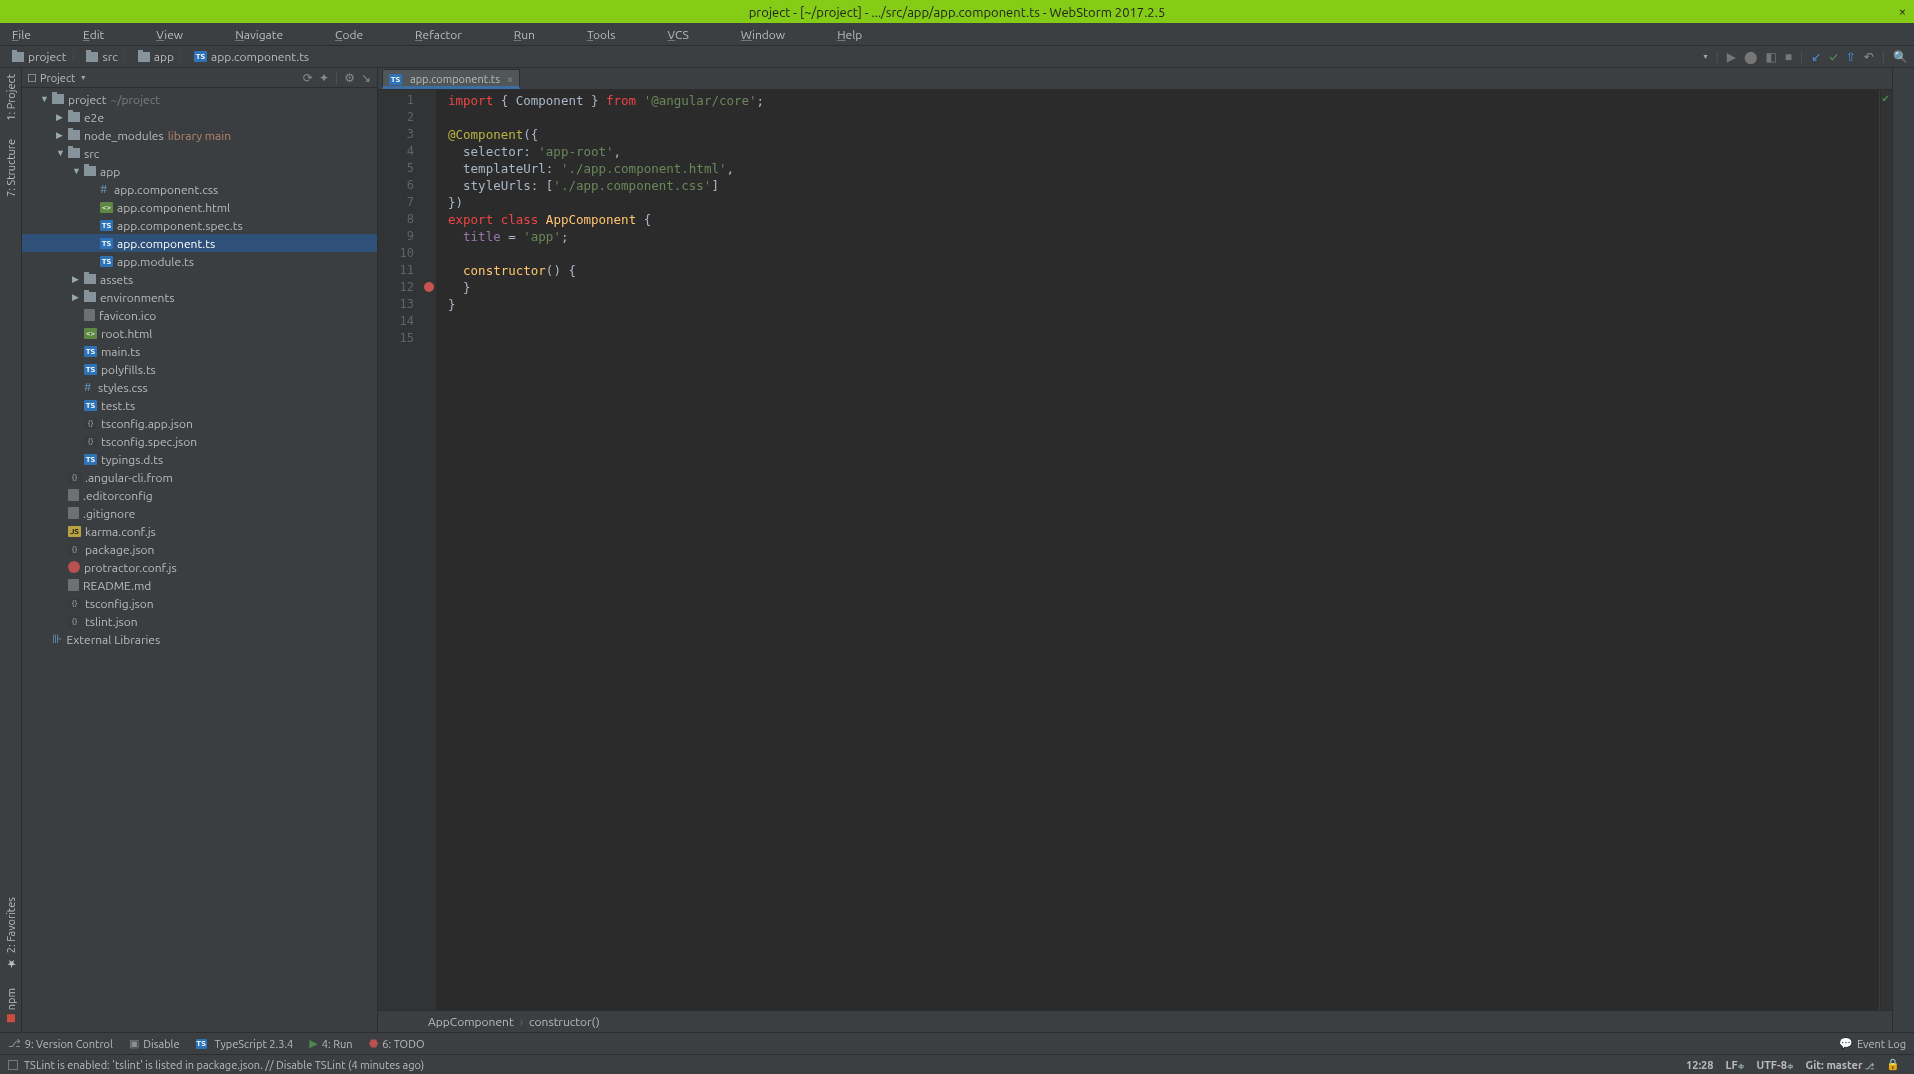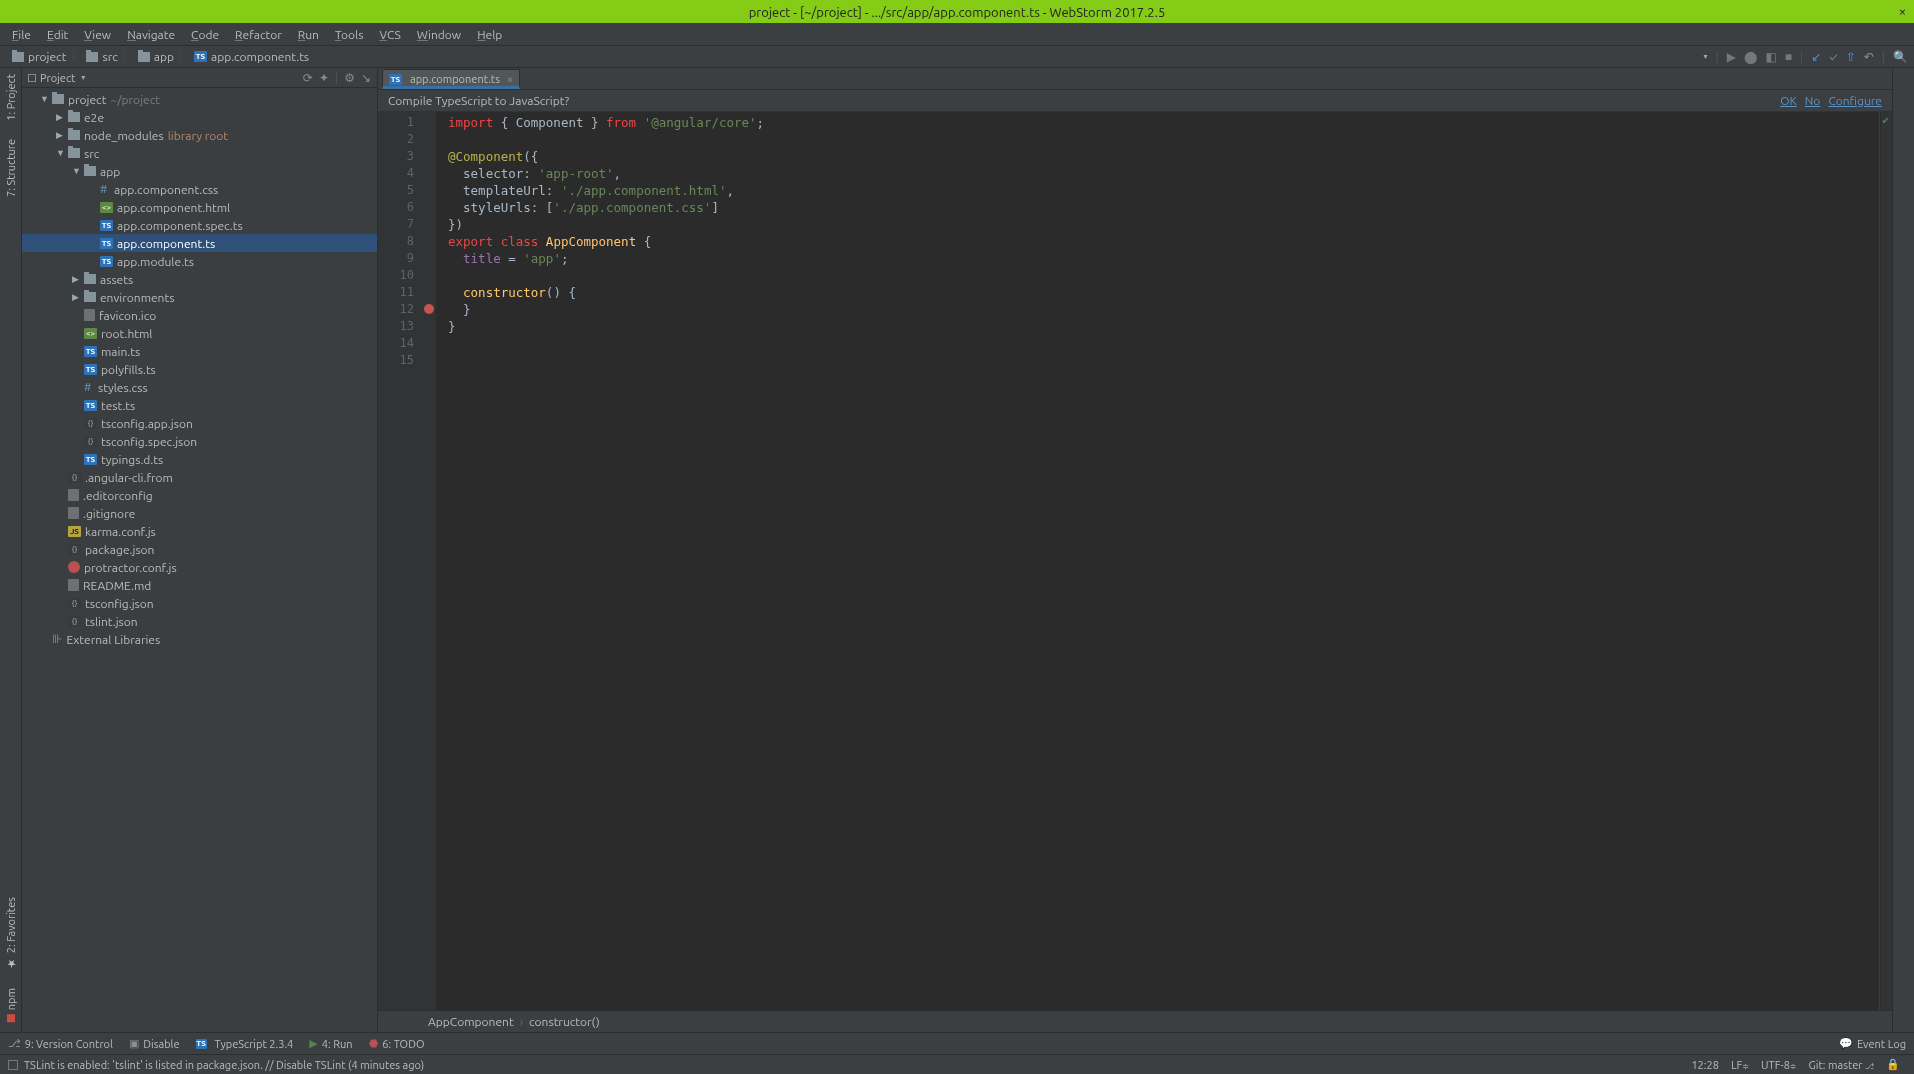--- a/index.html
+++ b/index.html
@@ -32,20 +32,21 @@
   color: #222;
   cursor: pointer;
 }
 .menubar {
   background: #3c3f41;
   height: 23px;
   display: flex;
   align-items: center;
   padding: 0 4px;
   border-bottom: 1px solid #2b2d2e;
+  gap: 36px;
 }
 .menubar span { padding: 3px 8px; color: #bbbbbb; cursor: pointer; }
 .menubar span u { text-decoration: underline; text-decoration-color: #777; }
 .navbar {
   height: 22px;
   background: #3c3f41;
   border-bottom: 1px solid #2b2d2e;
   display: flex;
   align-items: center;
   padding: 0 6px;
@@ -112,21 +113,21 @@
 .crumb-bar .sep { color:#666; margin:0 6px; }
 
 .bottom-bar { height:22px; background:#3c3f41; border-top:1px solid #2b2d2e; display:flex; align-items:center; padding:0 8px; font-size:11px; gap:16px; }
 .bottom-bar .bitem { display:flex; align-items:center; gap:4px; cursor:pointer; }
 .bottom-bar .spacer { flex:1; }
 .play-icon { color:#4f874f; }
 .bug-icon { color:#b95151; }
 
 .status-bar { height:20px; background:#3c3f41; border-top:1px solid #2b2d2e; display:flex; align-items:center; padding:0 8px; font-size:11px; }
 .status-bar .spacer { flex:1; }
-.status-bar .cell { padding:0 6px; cursor:pointer; }
+.status-bar .cell { padding:0 6px; cursor:pointer;font-weight:bold; }
 .tri { display:inline-block; font-size:8px; color:#9aa; }
 
 .left-gutter .npm-block { margin-top:auto; margin-bottom:6px; }
 .small-red-sq { width:8px; height:8px; background:#cc4d3f; display:inline-block; }
 </style>
 </head>
 <body>
 
 <div class="titlebar">
   <span>project - [~/project] - .../src/app/app.component.ts - WebStorm 2017.2.5</span>
@@ -226,21 +227,21 @@
         </div>
         <div class="tree-row" style="--ind: 34px;">
           <span class="tree-arrow">▶</span>
           <span class="folder-icon"></span>
           <span>e2e</span>
         </div>
         <div class="tree-row" style="--ind: 34px;">
           <span class="tree-arrow">▶</span>
           <span class="folder-icon"></span>
           <span>node_modules</span>
-          <span class="lib-root">library root</span>
+          <span class="lib-root">library main</span>
         </div>
         <div class="tree-row" style="--ind: 34px;">
           <span class="tree-arrow">▼</span>
           <span class="folder-icon"></span>
           <span>src</span>
         </div>
         <div class="tree-row" style="--ind: 50px;">
           <span class="tree-arrow">▼</span>
           <span class="folder-icon"></span>
           <span>app</span>
@@ -378,27 +379,20 @@
       </div>
   </div>
 
   <div class="editor-area">
     <div class="editor-tabs">
       <div class="ed-tab active">
         <span class="ts-badge">TS</span>
         <span>app.component.ts</span>
         <span class="close-x">×</span>
       </div>
-    </div>
-    <div class="notif-bar">
-      <span>Compile TypeScript to JavaScript?</span>
-      <div class="spacer"></div>
-      <a>OK</a>
-      <a>No</a>
-      <a>Configure</a>
     </div>
     <div class="code-area">
       <div class="gutter" id="gutter">
           <div>1</div>
           <div>2</div>
           <div>3</div>
           <div>4</div>
           <div>5</div>
           <div>6</div>
           <div>7</div>

